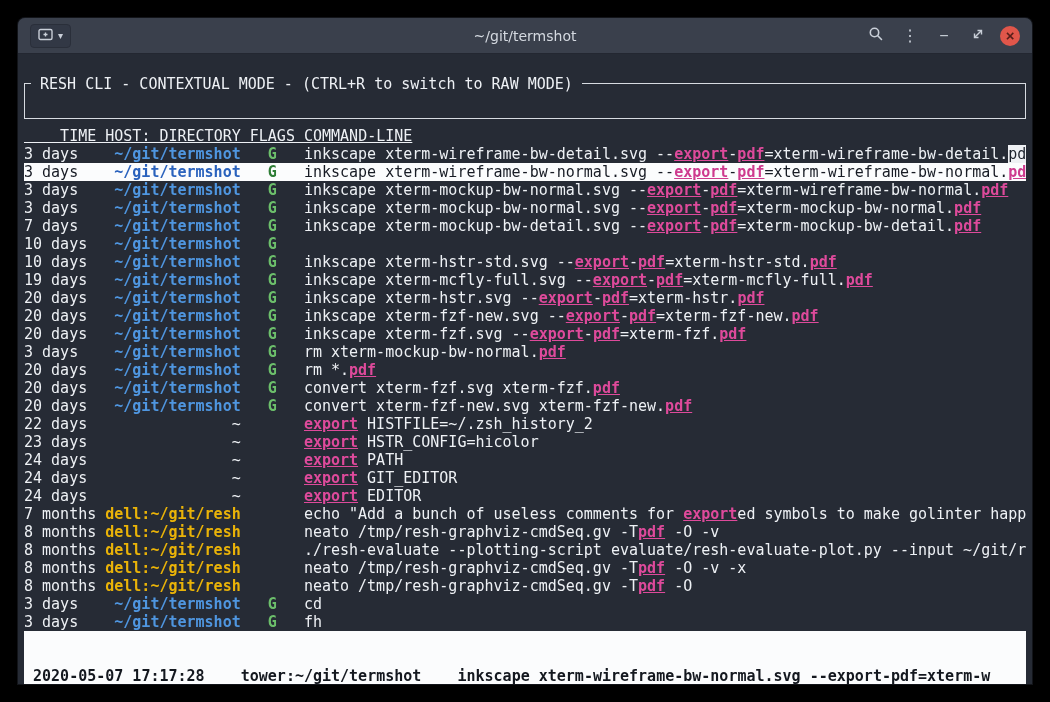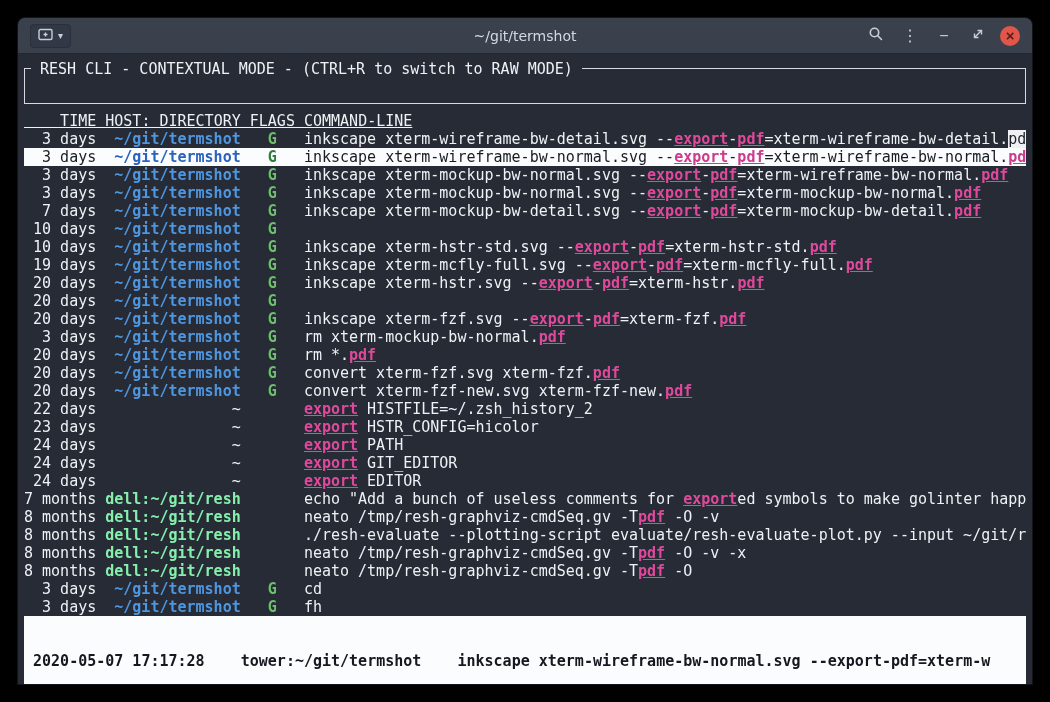--- a/index.html
+++ b/index.html
@@ -15,35 +15,35 @@
   .newtab-btn{display:flex;align-items:center;gap:5px;background:#323845;border:1px solid #2a2f3a;
               border-radius:4px;padding:3px 7px;color:#c9cfd8;cursor:pointer;}
   .caret{font-size:10px;line-height:10px;color:#c9cfd8;}
   .tb-right{margin-left:auto;display:flex;align-items:center;gap:10px;margin-right:12px;z-index:1;}
   .tb-btn{background:none;border:none;color:#c9cfd8;font-size:16px;line-height:16px;width:24px;height:24px;
           display:flex;align-items:center;justify-content:center;cursor:pointer;padding:0;}
   .close-btn{width:20px;height:20px;border-radius:50%;background:#e0564a;color:#571e19;font-size:15px;
              font-weight:bold;line-height:15px;display:flex;align-items:center;justify-content:center;
              border:none;cursor:pointer;}
   
-  .terminal{position:relative;height:629px;padding:6px 6px 0;font-size:15px;line-height:18px;color:#eef1f5;}
+  .terminal{position:relative;height:629px;padding:21px 6px 0;font-size:15px;line-height:18px;color:#eef1f5;}
   .promptbox{position:relative;border:1px solid #d7dbe1;margin-top:8px;padding:8px;height:36px;}
   .boxtitle{position:absolute;top:-9px;left:6px;background:#262b35;white-space:pre;color:#eef1f5;}
   .prompt-line{white-space:pre;height:18px;}
   .cursor{display:inline-block;width:1ch;height:16px;background:#d6dade;vertical-align:-3px;}
   .header-line{margin-top:8px;height:18px;white-space:pre;}
   .header-line span{text-decoration:underline;}
   
   .row{display:flex;white-space:pre;height:18px;}
-  .c-time{flex:none;width:8ch;text-align:right;}
+  .c-time{flex:none;width:8ch;}
   .c-host{flex:none;width:15ch;margin-left:1ch;text-align:right;}
   .c-flag{flex:none;width:5ch;margin-left:1ch;text-indent:2ch;color:#6cbf6b;font-weight:bold;}
   .c-cmd{flex:1;margin-left:1ch;overflow:hidden;}
   .hc-blue{color:#4f96e0;font-weight:bold;}
-  .hc-red{color:#86efac;font-weight:bold;}
+  .hc-red{color:#eab308;font-weight:bold;}
   .hc-plain{color:inherit;}
   .seg-m{color:#de4a9b;font-weight:bold;text-decoration:underline;}
   .seg-i{background:#eef0f3;color:#1c212b;}
   .row.selected{background:#fbfcfd;color:#171b24;}
   .row.selected .hc-blue{color:#2a62bd;}
   .row.selected .c-flag{color:#2e7d36;}
   .row.selected .seg-m{color:#ce3a8e;}
   
   .statusbar{background:#fbfcfd;color:#14181f;font-weight:bold;white-space:pre;padding-left:1ch;}
   .statusbar div{height:18px;}
@@ -155,20 +155,21 @@
         <div class="row">
     <span class="c-time">20 days</span>
     <span class="c-host hc-blue">~/git/termshot</span>
     <span class="c-flag">G</span>
     <span class="c-cmd"><span class="seg-p">inkscape xterm-hstr.svg --</span><span class="seg-m">export</span><span class="seg-p">-</span><span class="seg-m">pdf</span><span class="seg-p">=xterm-hstr.</span><span class="seg-m">pdf</span></span>
   </div>
         <div class="row">
     <span class="c-time">20 days</span>
     <span class="c-host hc-blue">~/git/termshot</span>
     <span class="c-flag">G</span>
+    <span class="c-cmd"><span class="seg-p">inkscape xterm-fzf-new.svg --</span><span class="seg-m">export</span><span class="seg-p">-</span><span class="seg-m">pdf</span><span class="seg-p">=xterm-fzf-new.</span><span class="seg-m">pdf</span></span>
   </div>
         <div class="row">
     <span class="c-time">20 days</span>
     <span class="c-host hc-blue">~/git/termshot</span>
     <span class="c-flag">G</span>
     <span class="c-cmd"><span class="seg-p">inkscape xterm-fzf.svg --</span><span class="seg-m">export</span><span class="seg-p">-</span><span class="seg-m">pdf</span><span class="seg-p">=xterm-fzf.</span><span class="seg-m">pdf</span></span>
   </div>
         <div class="row">
     <span class="c-time">3 days</span>
     <span class="c-host hc-blue">~/git/termshot</span>

